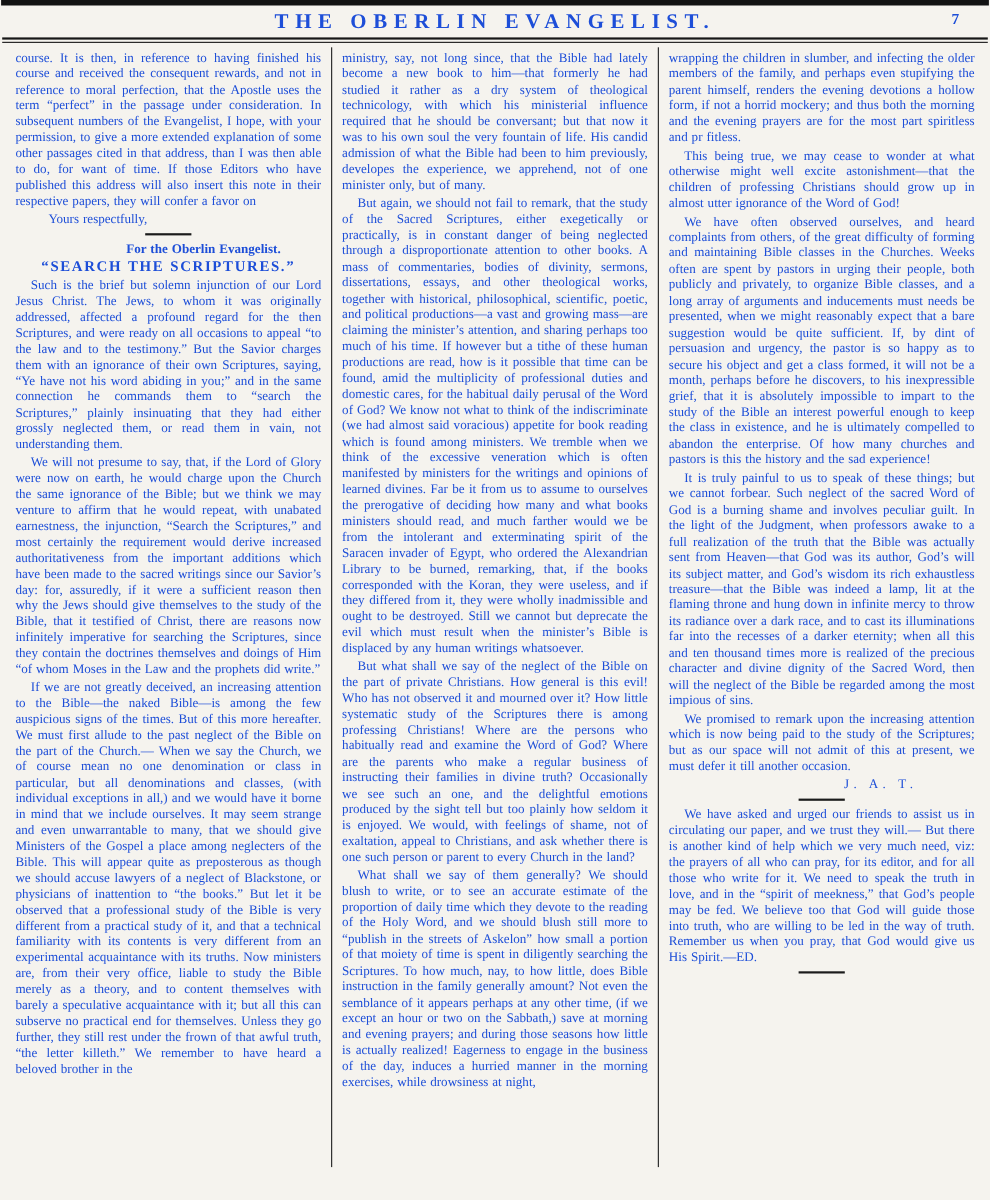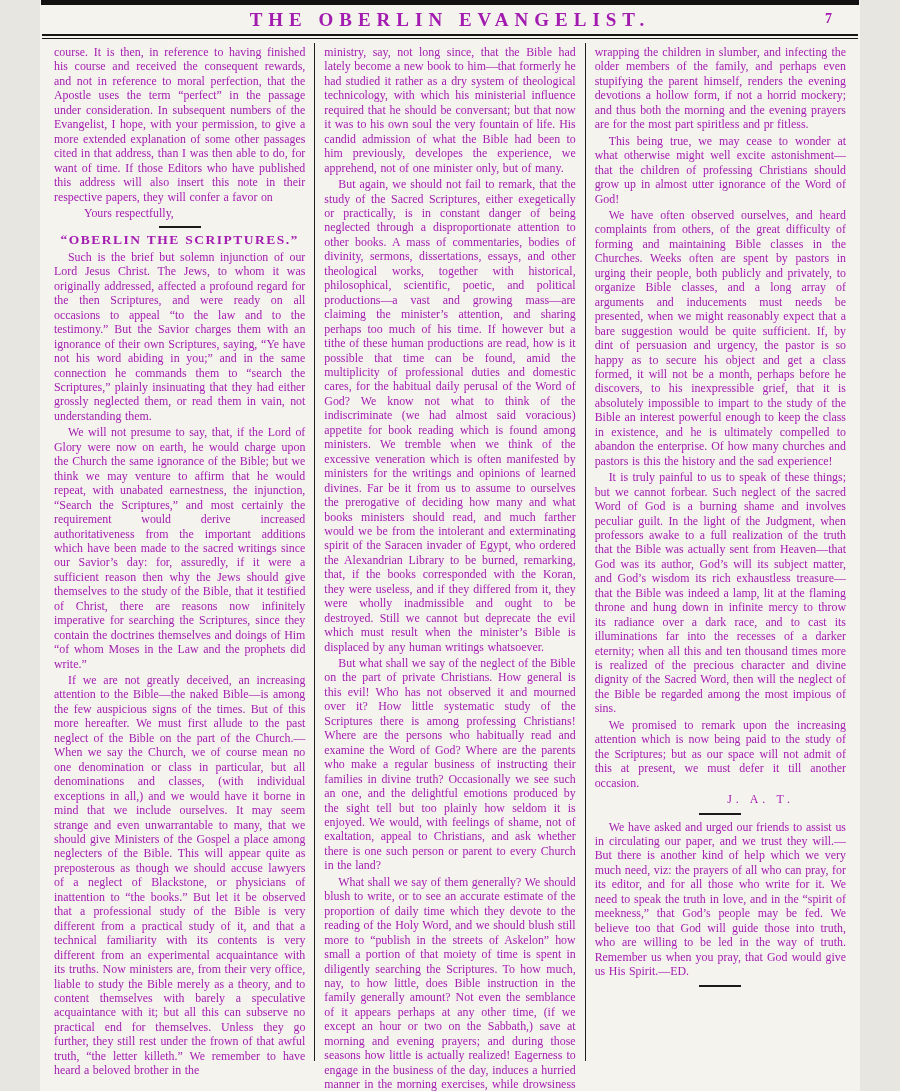--- a/index.html
+++ b/index.html
@@ -1,21 +1,21 @@
 <!DOCTYPE html>
 <html><head>
 <meta charset="utf-8">
 <style>
   html,body{margin:0;padding:0;background:#e8e6e0;}
   .page{
     position:relative;
-    width:820px;height:1091px;
+    width:900px;height:1091px;
     margin:0 auto;
     background:#f5f3ee;
-    color:#a21caf;
+    color:#1d4ed8;
     font-family:"Liberation Serif", serif;
     overflow:hidden;
     box-sizing:border-box;
   }
   .topbar{height:5px;background:#121212;margin:0 1px;}
   .masthead{position:relative;height:27px;padding-top:2px;}
   .masthead .title{
     margin:0;text-align:center;
     font-size:19px;font-weight:bold;letter-spacing:6px;
     line-height:26px;
@@ -86,21 +86,22 @@
   </header>
 
   <div class="double-rule"></div>
 
   <div class="columns">
 
     <section class="col">
       <p class="para cont">course.  It is then, in reference to having finished his course and received the consequent rewards, and not in reference to moral perfection, that the Apostle uses the term “perfect” in the passage under consideration.  In subsequent numbers of the Evangelist, I hope, with your permission, to give a more extended explanation of some other passages cited in that address, than I was then able to do, for want of time.  If those Editors who have published this address will also insert this note in their respective papers, they will confer a favor on</p>
       <p class="para sig-close">Yours respectfully,</p>
       <div class="sec-rule"></div>
-      <h2 class="article-title">“OBERLIN THE SCRIPTURES.”</h2>
+      <p class="para dateline">For the Oberlin Evangelist.</p>
+      <h2 class="article-title">“SEARCH THE SCRIPTURES.”</h2>
       <p class="para">Such is the brief but solemn injunction of our Lord Jesus Christ.  The Jews, to whom it was originally addressed, affected a profound regard for the then Scriptures, and were ready on all occasions to appeal “to the law and to the testimony.”  But the Savior charges them with an ignorance of their own Scriptures, saying, “Ye have not his word abiding in you;” and in the same connection he commands them to “search the Scriptures,” plainly insinuating that they had either grossly neglected them, or read them in vain, not understanding them.</p>
       <p class="para">We will not presume to say, that, if the Lord of Glory were now on earth, he would charge upon the Church the same ignorance of the Bible; but we think we may venture to affirm that he would repeat, with unabated earnestness, the injunction, “Search the Scriptures,” and most certainly the requirement would derive increased authoritativeness from the important additions which have been made to the sacred writings since our Savior’s day: for, assuredly, if it were a sufficient reason then why the Jews should give themselves to the study of the Bible, that it testified of Christ, there are reasons now infinitely imperative for searching the Scriptures, since they contain the doctrines themselves and doings of Him “of whom Moses in the Law and the prophets did write.”</p>
       <p class="para">If we are not greatly deceived, an increasing attention to the Bible—the naked Bible—is among the few auspicious signs of the times.  But of this more hereafter.  We must first allude to the past neglect of the Bible on the part of the Church.— When we say the Church, we of course mean no one denomination or class in particular, but all denominations and classes, (with individual exceptions in all,) and we would have it borne in mind that we include ourselves.  It may seem strange and even unwarrantable to many, that we should give Ministers of the Gospel a place among neglecters of the Bible.  This will appear quite as preposterous as though we should accuse lawyers of a neglect of Blackstone, or physicians of inattention to “the books.”  But let it be observed that a professional study of the Bible is very different from a practical study of it, and that a technical familiarity with its contents is very different from an experimental acquaintance with its truths.  Now ministers are, from their very office, liable to study the Bible merely as a theory, and to content themselves with barely a speculative acquaintance with it; but all this can subserve no practical end for themselves.  Unless they go further, they still rest under the frown of that awful truth, “the letter killeth.”  We remember to have heard a beloved brother in the</p>
     </section>
 
     <div class="vrule"></div>
 
     <section class="col">
       <p class="para cont">ministry, say, not long since, that the Bible had lately become a new book to him—that formerly he had studied it rather as a dry system of theological technicology, with which his ministerial influence required that he should be conversant; but that now it was to his own soul the very fountain of life.  His candid admission of what the Bible had been to him previously, developes the experience, we apprehend, not of one minister only, but of many.</p>
       <p class="para">But again, we should not fail to remark, that the study of the Sacred Scriptures, either exegetically or practically, is in constant danger of being neglected through a disproportionate attention to other books.  A mass of commentaries, bodies of divinity, sermons, dissertations, essays, and other theological works, together with historical, philosophical, scientific, poetic, and political productions—a vast and growing mass—are claiming the minister’s attention, and sharing perhaps too much of his time.  If however but a tithe of these human productions are read, how is it possible that time can be found, amid the multiplicity of professional duties and domestic cares, for the habitual daily perusal of the Word of God?  We know not what to think of the indiscriminate (we had almost said voracious) appetite for book reading which is found among ministers.  We tremble when we think of the excessive veneration which is often manifested by ministers for the writings and opinions of learned divines.  Far be it from us to assume to ourselves the prerogative of deciding how many and what books ministers should read, and much farther would we be from the intolerant and exterminating spirit of the Saracen invader of Egypt, who ordered the Alexandrian Library to be burned, remarking, that, if the books corresponded with the Koran, they were useless, and if they differed from it, they were wholly inadmissible and ought to be destroyed.  Still we cannot but deprecate the evil which must result when the minister’s Bible is displaced by any human writings whatsoever.</p>

